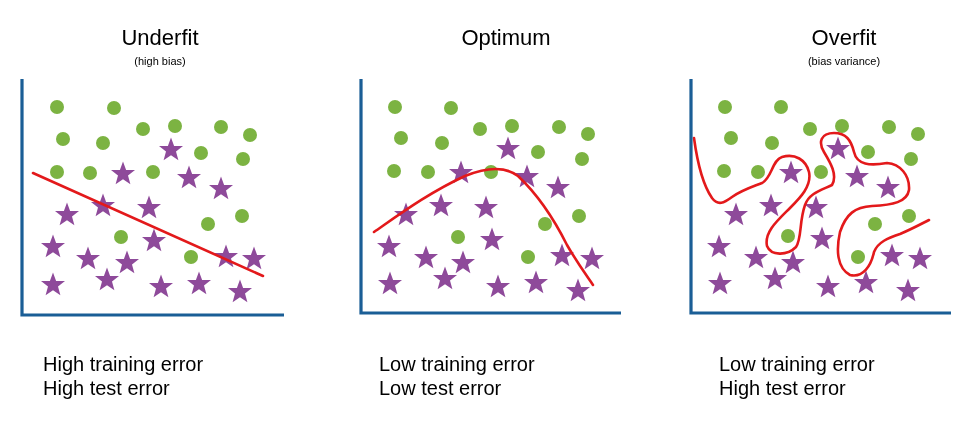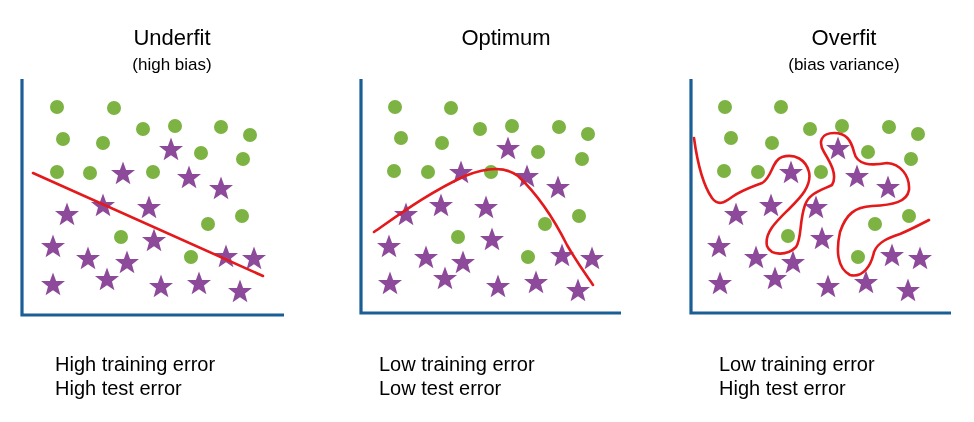--- a/index.html
+++ b/index.html
@@ -1,21 +1,21 @@
 <!DOCTYPE html>
 <html><head>
 <meta charset="utf-8">
 <style>
   html, body { margin: 0; padding: 0; background: #ffffff; }
   body { width: 974px; height: 422px; position: relative; overflow: hidden;
          font-family: "Liberation Sans", sans-serif; color: #000; }
   .panel { position: absolute; top: 0; height: 422px; }
   .title { position: absolute; top: 27px; font-size: 22px; white-space: nowrap;
            transform: translateX(-50%); line-height: 1; }
-  .subtitle { position: absolute; top: 56px; font-size: 17px; white-space: nowrap;
+  .subtitle { position: absolute; top: 56px; font-size: 11px; white-space: nowrap;
               transform: translateX(-50%); line-height: 1; }
   .caption { position: absolute; top: 352px; font-size: 20px; line-height: 24px; white-space: nowrap; }
   svg.plot { position: absolute; left: 0; top: 0; width: 974px; height: 422px; }
 </style>
 </head>
 <body>
 
 <svg class="plot" viewBox="0 0 974 422" xmlns="http://www.w3.org/2000/svg">
   <defs>
     <path id="star-shape" d="M0,-12.5 L3.1,-4.1 L12,-3.9 L5,1.6 L7.4,10.2 L0,5.2 L-7.4,10.2 L-5,1.6 L-12,-3.9 L-3.1,-4.1 Z"></path>
@@ -132,21 +132,21 @@
       <use href="#star-shape" transform="translate(720,284)" fill="#8E4A9A"></use>
       <use href="#star-shape" transform="translate(775,279)" fill="#8E4A9A"></use>
       <use href="#star-shape" transform="translate(828,287)" fill="#8E4A9A"></use>
       <use href="#star-shape" transform="translate(866,283)" fill="#8E4A9A"></use>
       <use href="#star-shape" transform="translate(908,291)" fill="#8E4A9A"></use>
       <path d="M694,138 C697,160 703,185 712,198 C718,206 724,203 732,197 C742,190 752,187 762,183 C772,178 772,160 782,157 C795,153 806,160 809,172 C812,186 800,198 790,208 C778,220 764,232 767,246 C771,256 787,256 796,247 C802,238 799,222 805,205 C809,193 822,190 832,185 C838,175 830,162 824,152 C818,142 821,133 834,133 C846,133 851,140 854,152 C857,165 870,166 887,163 C900,164 910,175 909,190 C907,202 893,205 872,206 C855,207 846,214 840,232 C836,250 837,268 850,275 C863,278 871,266 874,252 C878,242 888,238 900,234 C912,229 921,224 929,220" fill="none" stroke="#E3191B" stroke-width="2.6" stroke-linecap="round" stroke-linejoin="round"></path>
       <path d="M691,79 L691,313 L951,313" fill="none" stroke="#1A5E96" stroke-width="3.2" stroke-linejoin="miter"></path>
     </g>
 </svg>
 
-<div class="panel" style="left:12px;width:330px;">
+<div class="panel" style="left:0;width:330px;">
   <div class="title" style="left:160px;">Underfit</div>
   <div class="subtitle" style="left:160px;">(high bias)</div>
   <div class="caption" style="left:43px;">
     <div>High training error</div>
     <div>High test error</div>
   </div>
 </div>
 
 <div class="panel" style="left:8px;width:660px;">
   <div class="title" style="left:498px;">Optimum</div>

